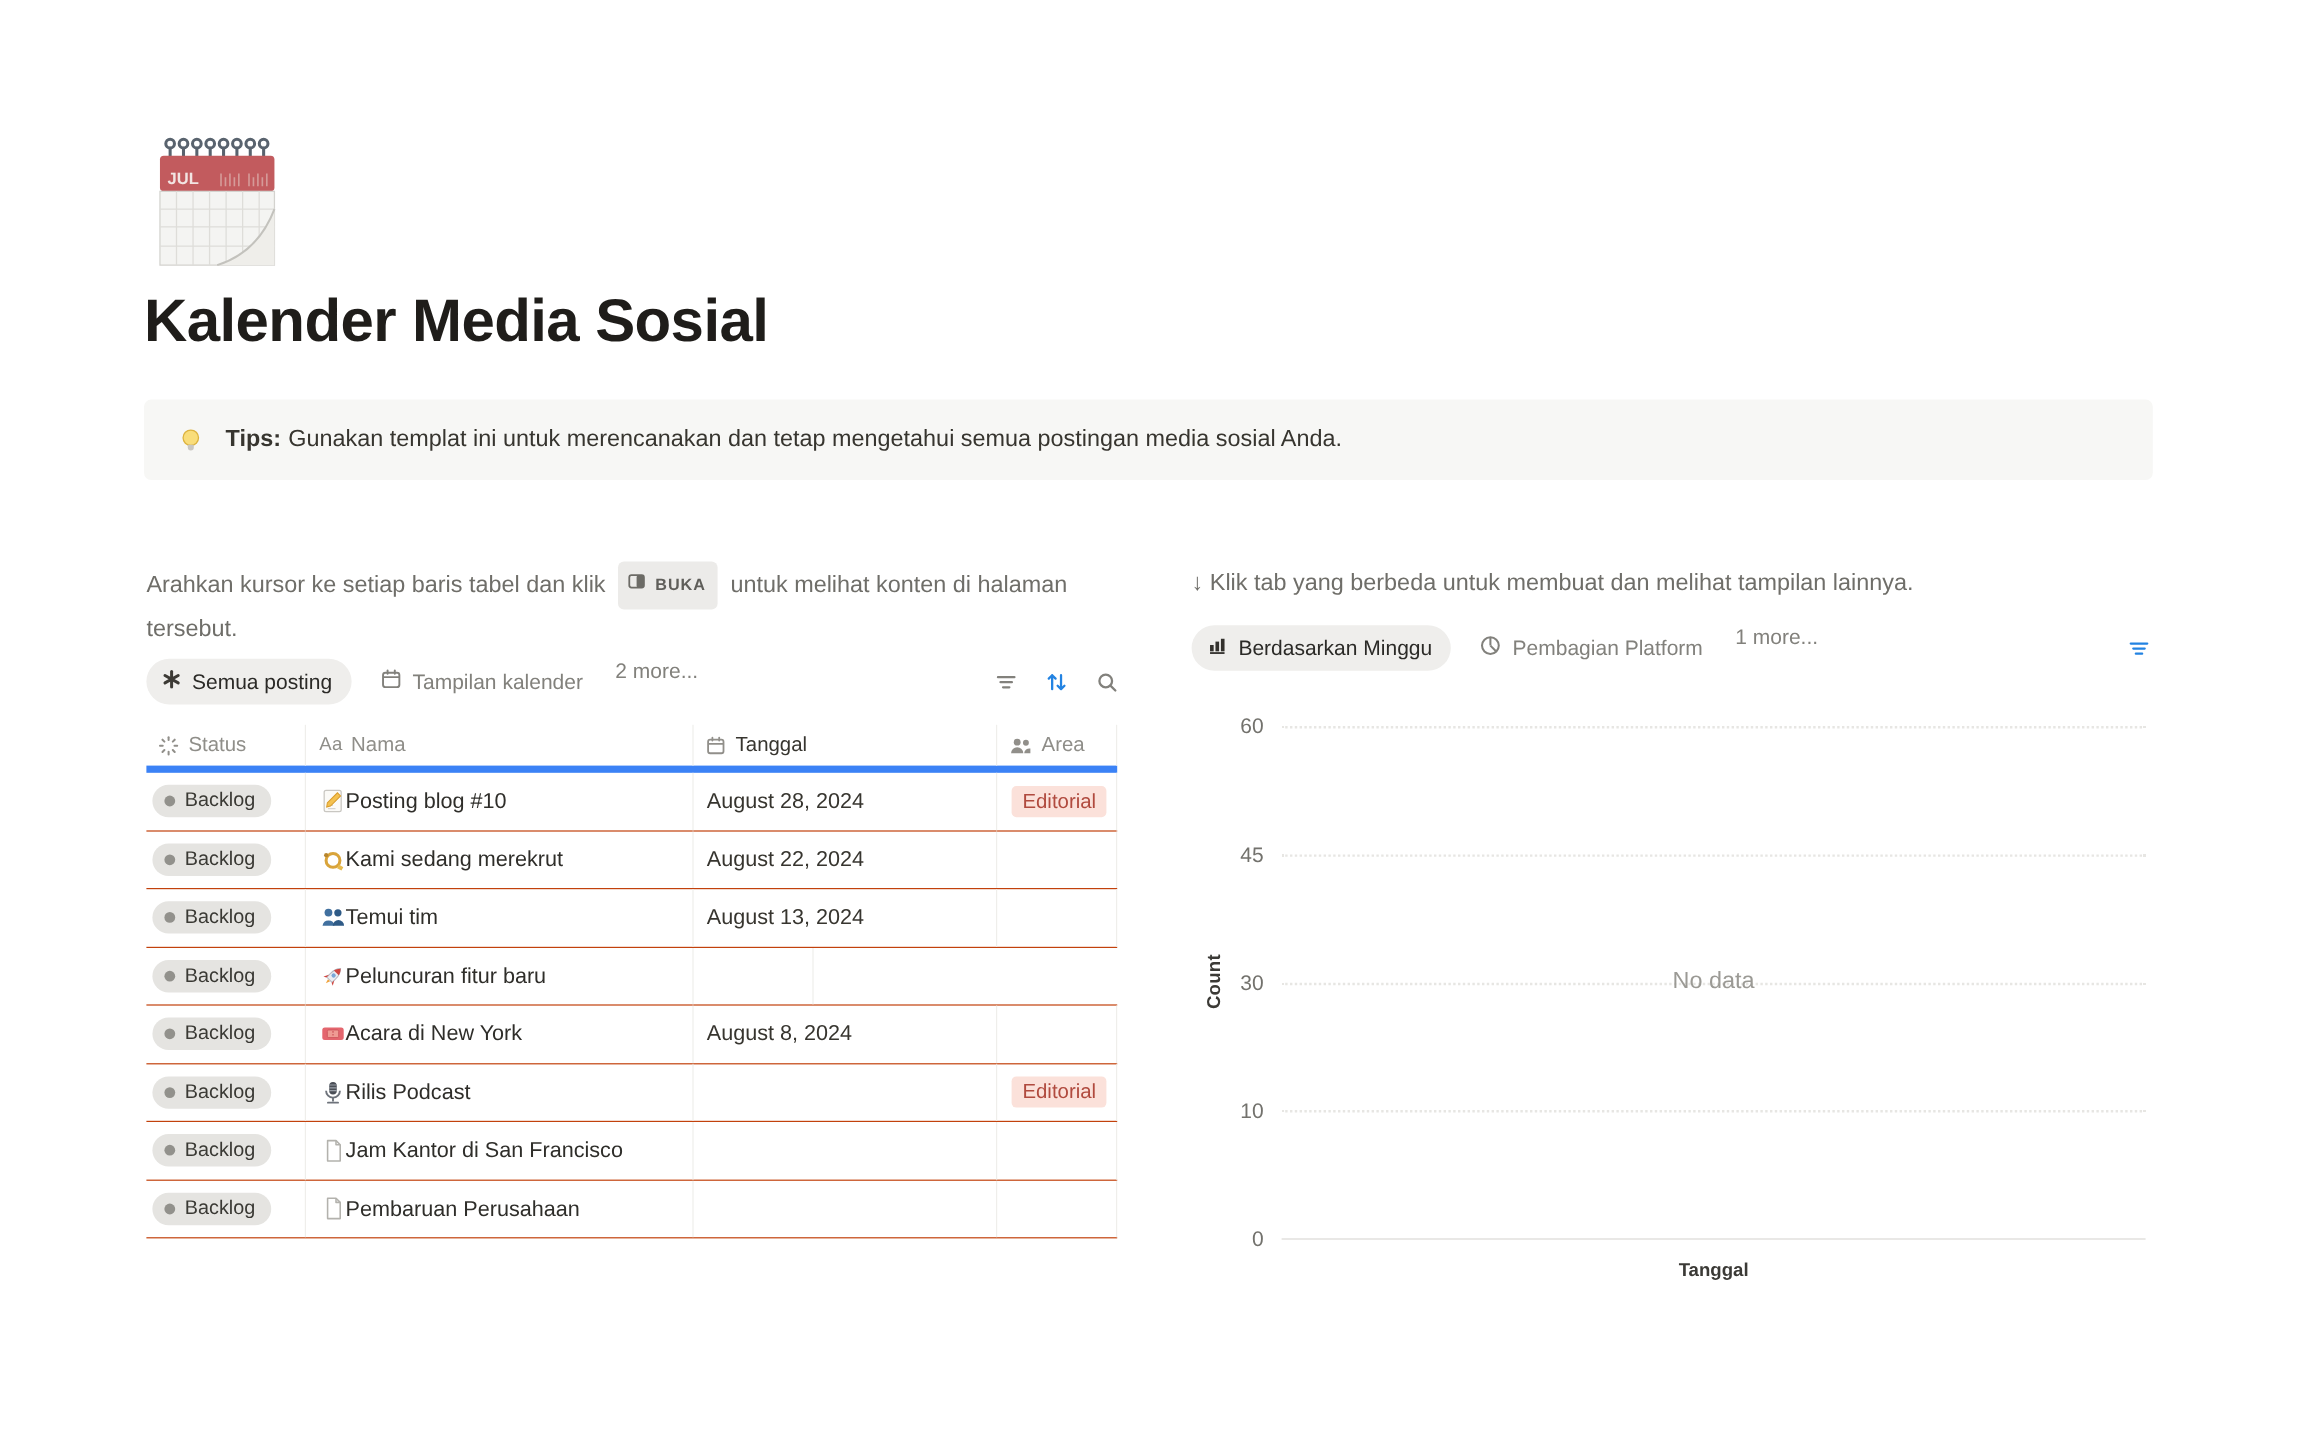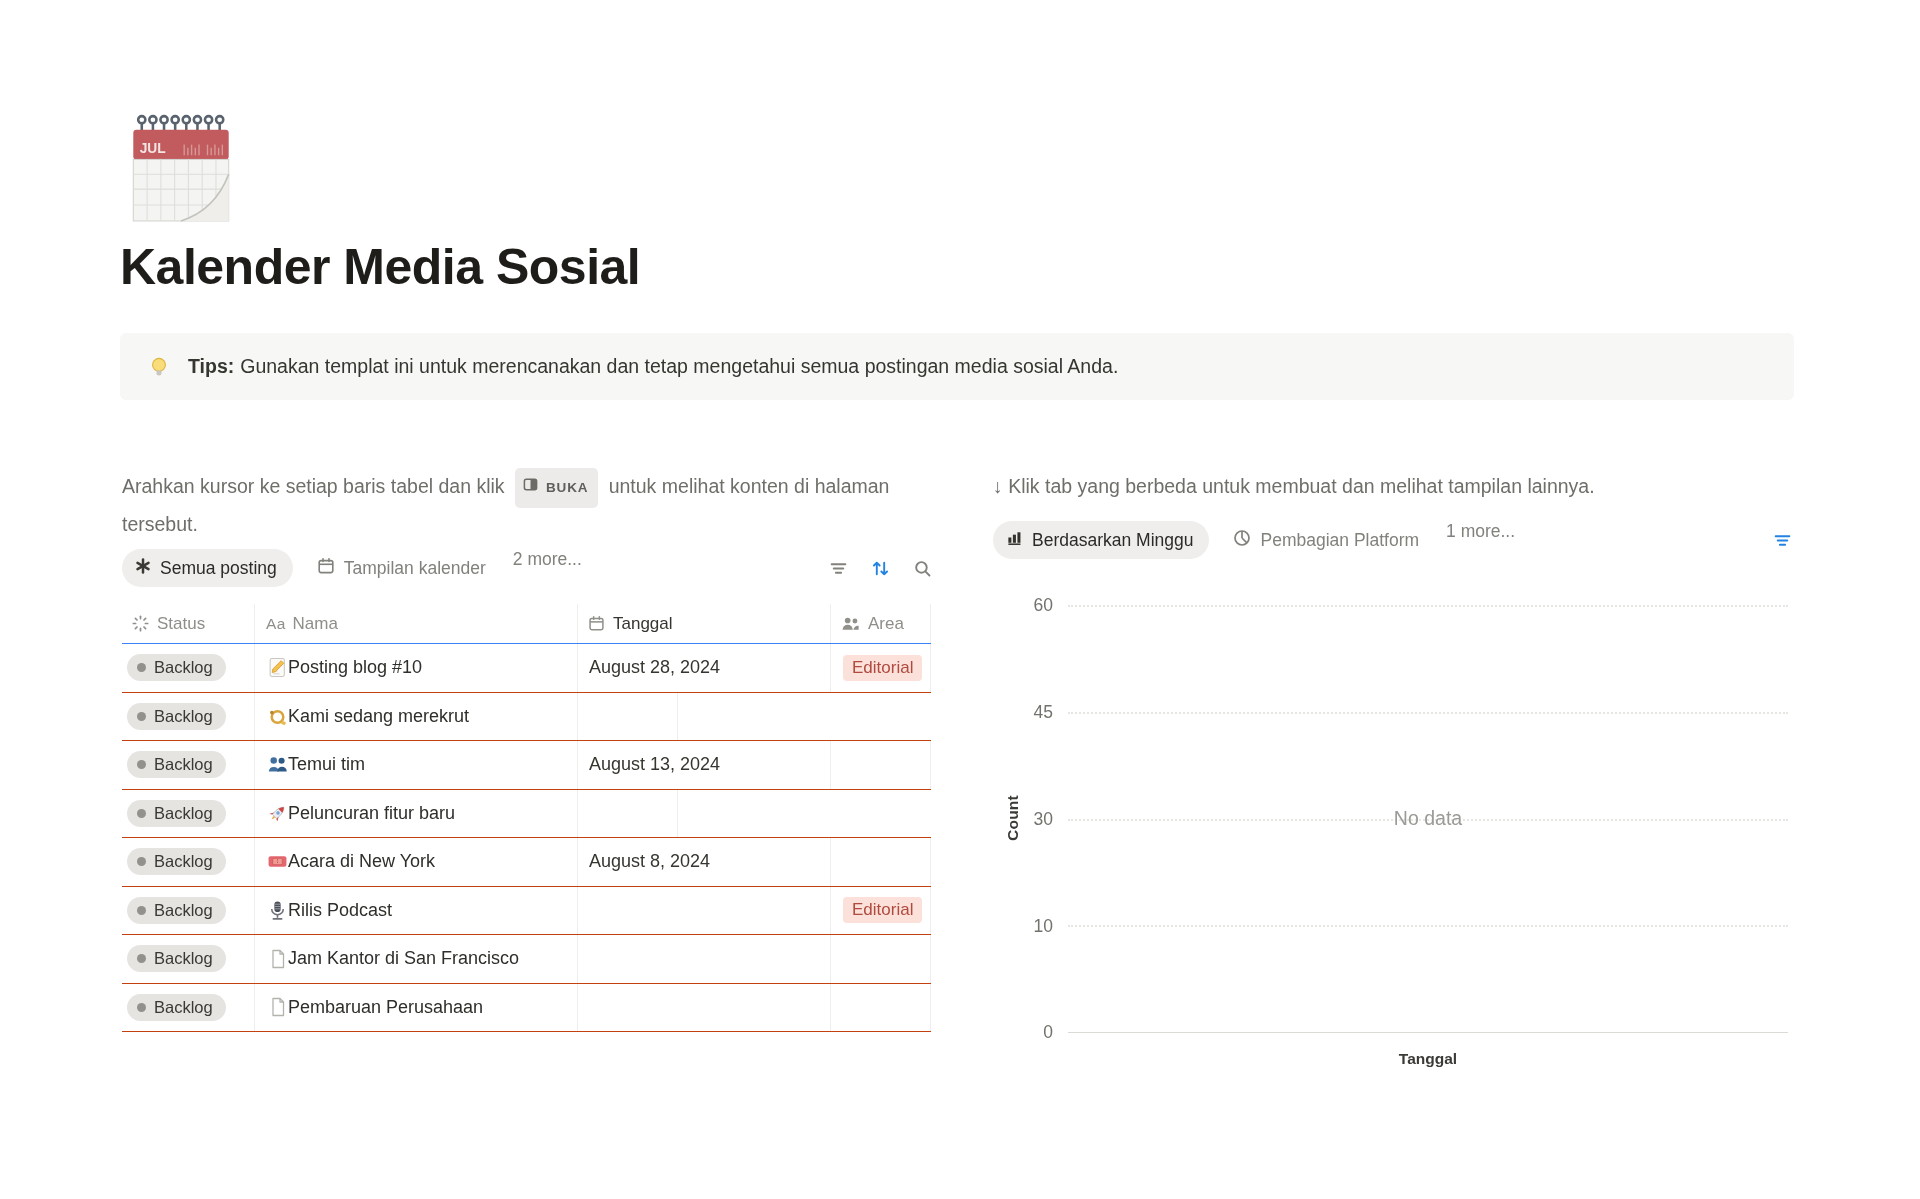--- a/index.html
+++ b/index.html
@@ -37,21 +37,21 @@
   }
   .view-tab {
     display:flex; align-items:center; gap:9px; margin-left:24px;
     font-size:17.5px; color:#82817c; cursor:pointer; white-space:nowrap;
   }
   .more-label { margin-left:27px; font-size:17.5px; color:#82817c; cursor:pointer; white-space:nowrap; }
   .tab-spacer { flex:1; }
   .tool-icon { display:flex; align-items:center; cursor:pointer; margin-left:23px; }
   
   .tbl { position:absolute; left:122px; top:604px; width:809px; font-size:18px; }
-  .thead { display:flex; height:40px; align-items:center; color:#8f8e89; font-size:17px; border-bottom:1px solid #3b82f6; }
+  .thead { display:flex; height:40px; align-items:center; color:#8f8e89; font-size:17px; border-bottom:6px solid #3b82f6; }
   .trow  { display:flex; height:48.5px; align-items:center; border-bottom:1px solid #c2410c; cursor:pointer; }
   .cell  { height:100%; display:flex; align-items:center; border-right:1px solid #efeeeb; }
   .w-status { width:133px; }
   .w-name   { width:323px; padding-left:12px; }
   .w-date   { width:253px; padding-left:11px; color:#37352f; }
   .w-area   { width:100px; padding-left:12px; }
   .hcell-ic { margin:0 8px 0 10px; display:flex; align-items:center; }
   .aa { font-size:15.5px; color:#8f8e89; letter-spacing:0.3px; margin:0 7px 0 11px; font-weight:500; }
   .tag-status {
     display:inline-flex; align-items:center; gap:8px; margin-left:5px;
@@ -292,20 +292,23 @@
       <div class="cell w-name">
         <span class="row-ic">
             <svg viewBox="0 0 20 20" width="21" height="21">
               <circle cx="10" cy="10.5" r="5.5" fill="none" stroke="#d9a43b" stroke-width="2.4"></circle>
               <path d="M14.8 13.8 l3.4 2.1 l-1.5 2.5 l-3.5 -1.7 z" fill="#e7bb4e"></path>
               <circle cx="4.6" cy="6.3" r="1.7" fill="#b8862e"></circle>
             </svg>
           </span>
         <span class="row-name">Kami sedang merekrut</span>
       </div>
+      <div class="cell w-date">
+          <span>August 22, 2024</span>
+        </div>
       <div class="cell w-area"></div>
     </div>
 
     <div class="trow">
       <div class="cell w-status">
           <span class="tag-status">
             <span class="dot"></span>
             <span>Backlog</span>
           </span>
         </div>

